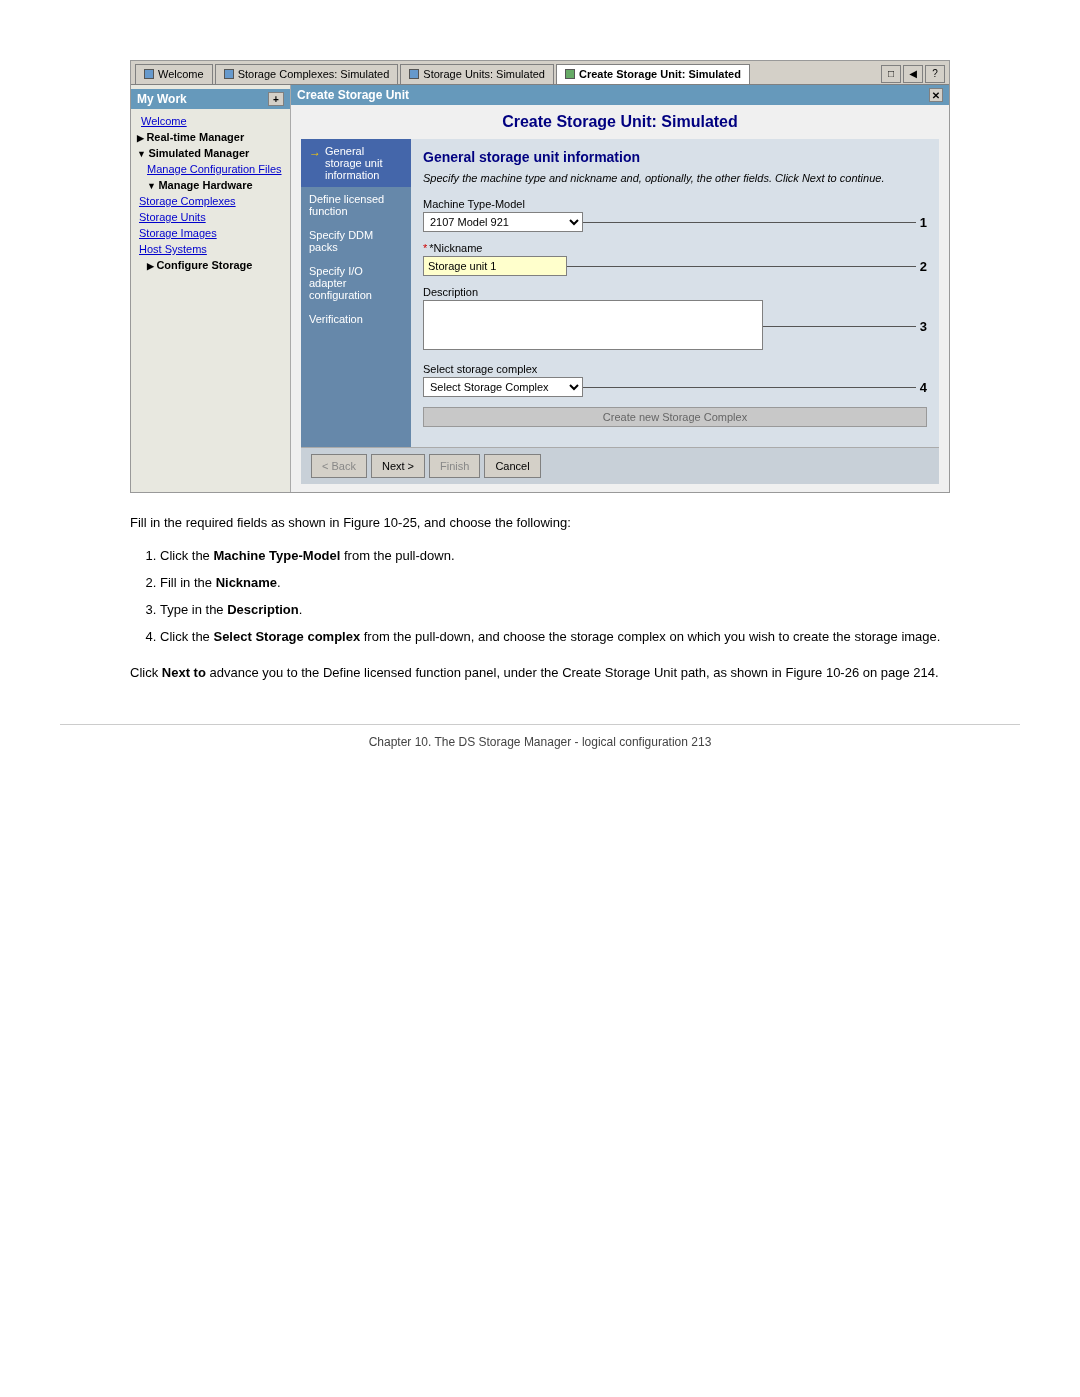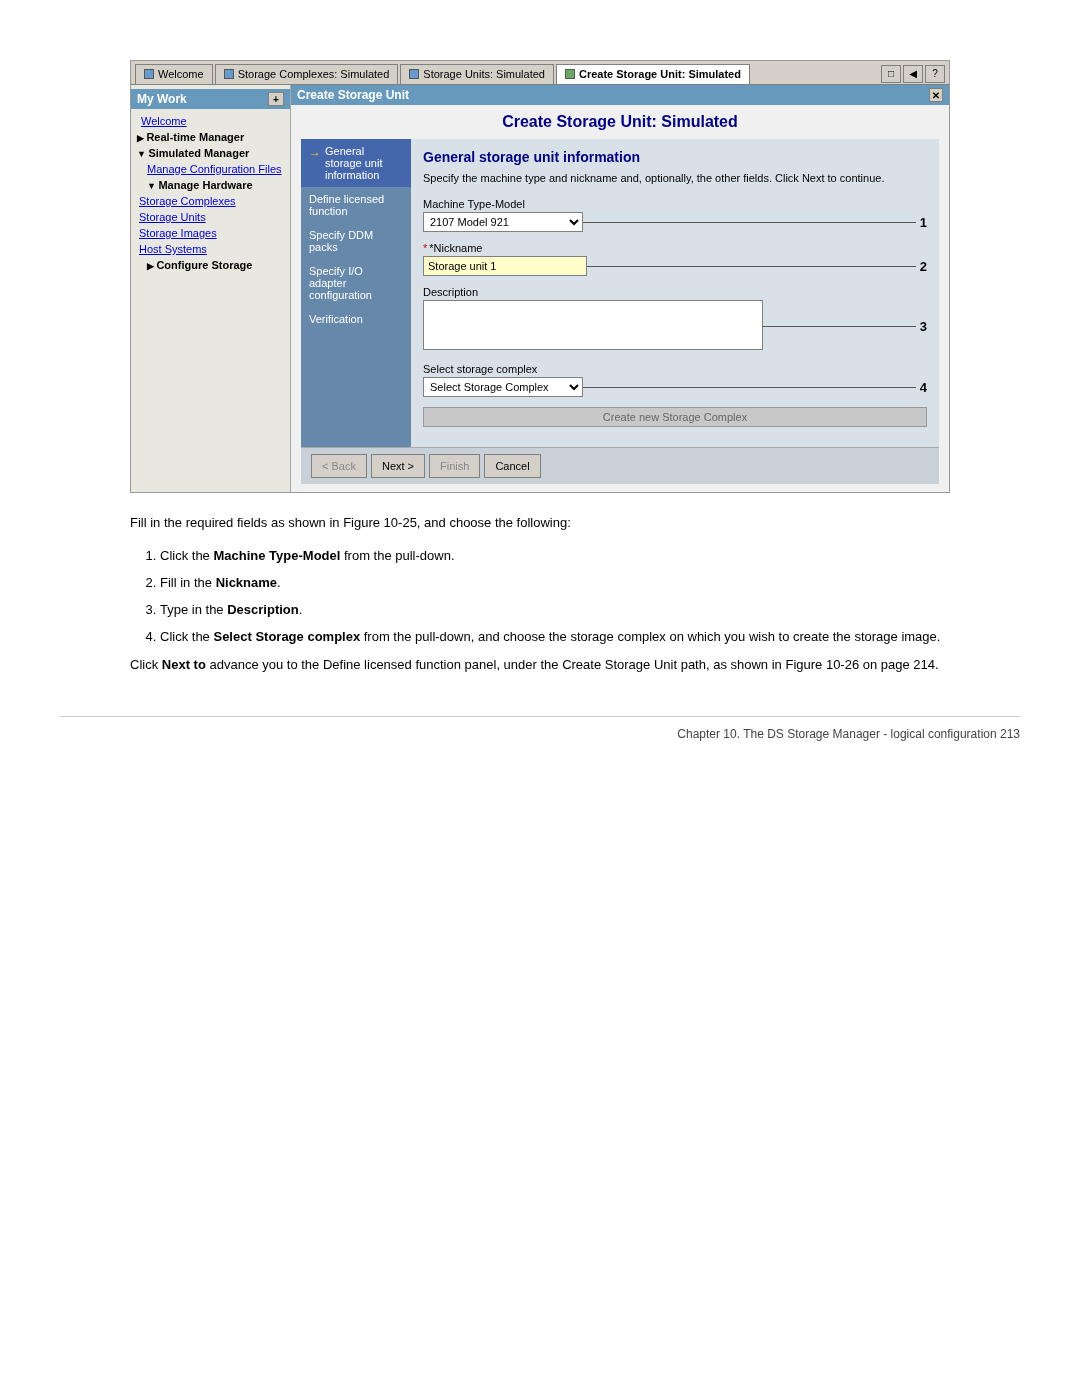--- a/index.html
+++ b/index.html
@@ -243,20 +243,21 @@
       font-weight: bold;
       color: #000080;
       margin-bottom: 6px;
     }
 
     .wizard-description {
       font-size: 11px;
       color: #000;
       margin-bottom: 12px;
       line-height: 1.4;
+      font-style: italic;
     }
 
     .form-group {
       margin-bottom: 10px;
     }
 
     .form-label {
       font-size: 11px;
       color: #000;
       margin-bottom: 2px;
@@ -277,21 +278,21 @@
       padding: 1px 2px;
       width: 160px;
     }
 
     .form-input {
       height: 20px;
       font-size: 11px;
       border: 1px solid #808080;
       background: #ffffcc;
       padding: 1px 4px;
-      width: 164px;
+      width: 144px;
     }
 
     .form-textarea {
       width: 340px;
       height: 50px;
       font-size: 11px;
       border: 1px solid #808080;
       background: #fff;
       padding: 2px 4px;
       resize: none;
@@ -337,30 +338,30 @@
       font-size: 13px;
       line-height: 1.6;
     }
 
     .body-text p {
       margin-bottom: 12px;
     }
 
     .body-text ol {
       margin-left: 30px;
-      margin-bottom: 8px;
+      margin-bottom: 16px;
     }
 
     .body-text ol li {
       margin-bottom: 6px;
     }
 
     
     .page-footer {
-      text-align: right;
+      text-align: center;
       font-size: 12px;
       color: #444;
       margin-top: 40px;
       padding-top: 10px;
       border-top: 1px solid #ccc;
     }
 
     
     .field-with-annotation {
       display: flex;

